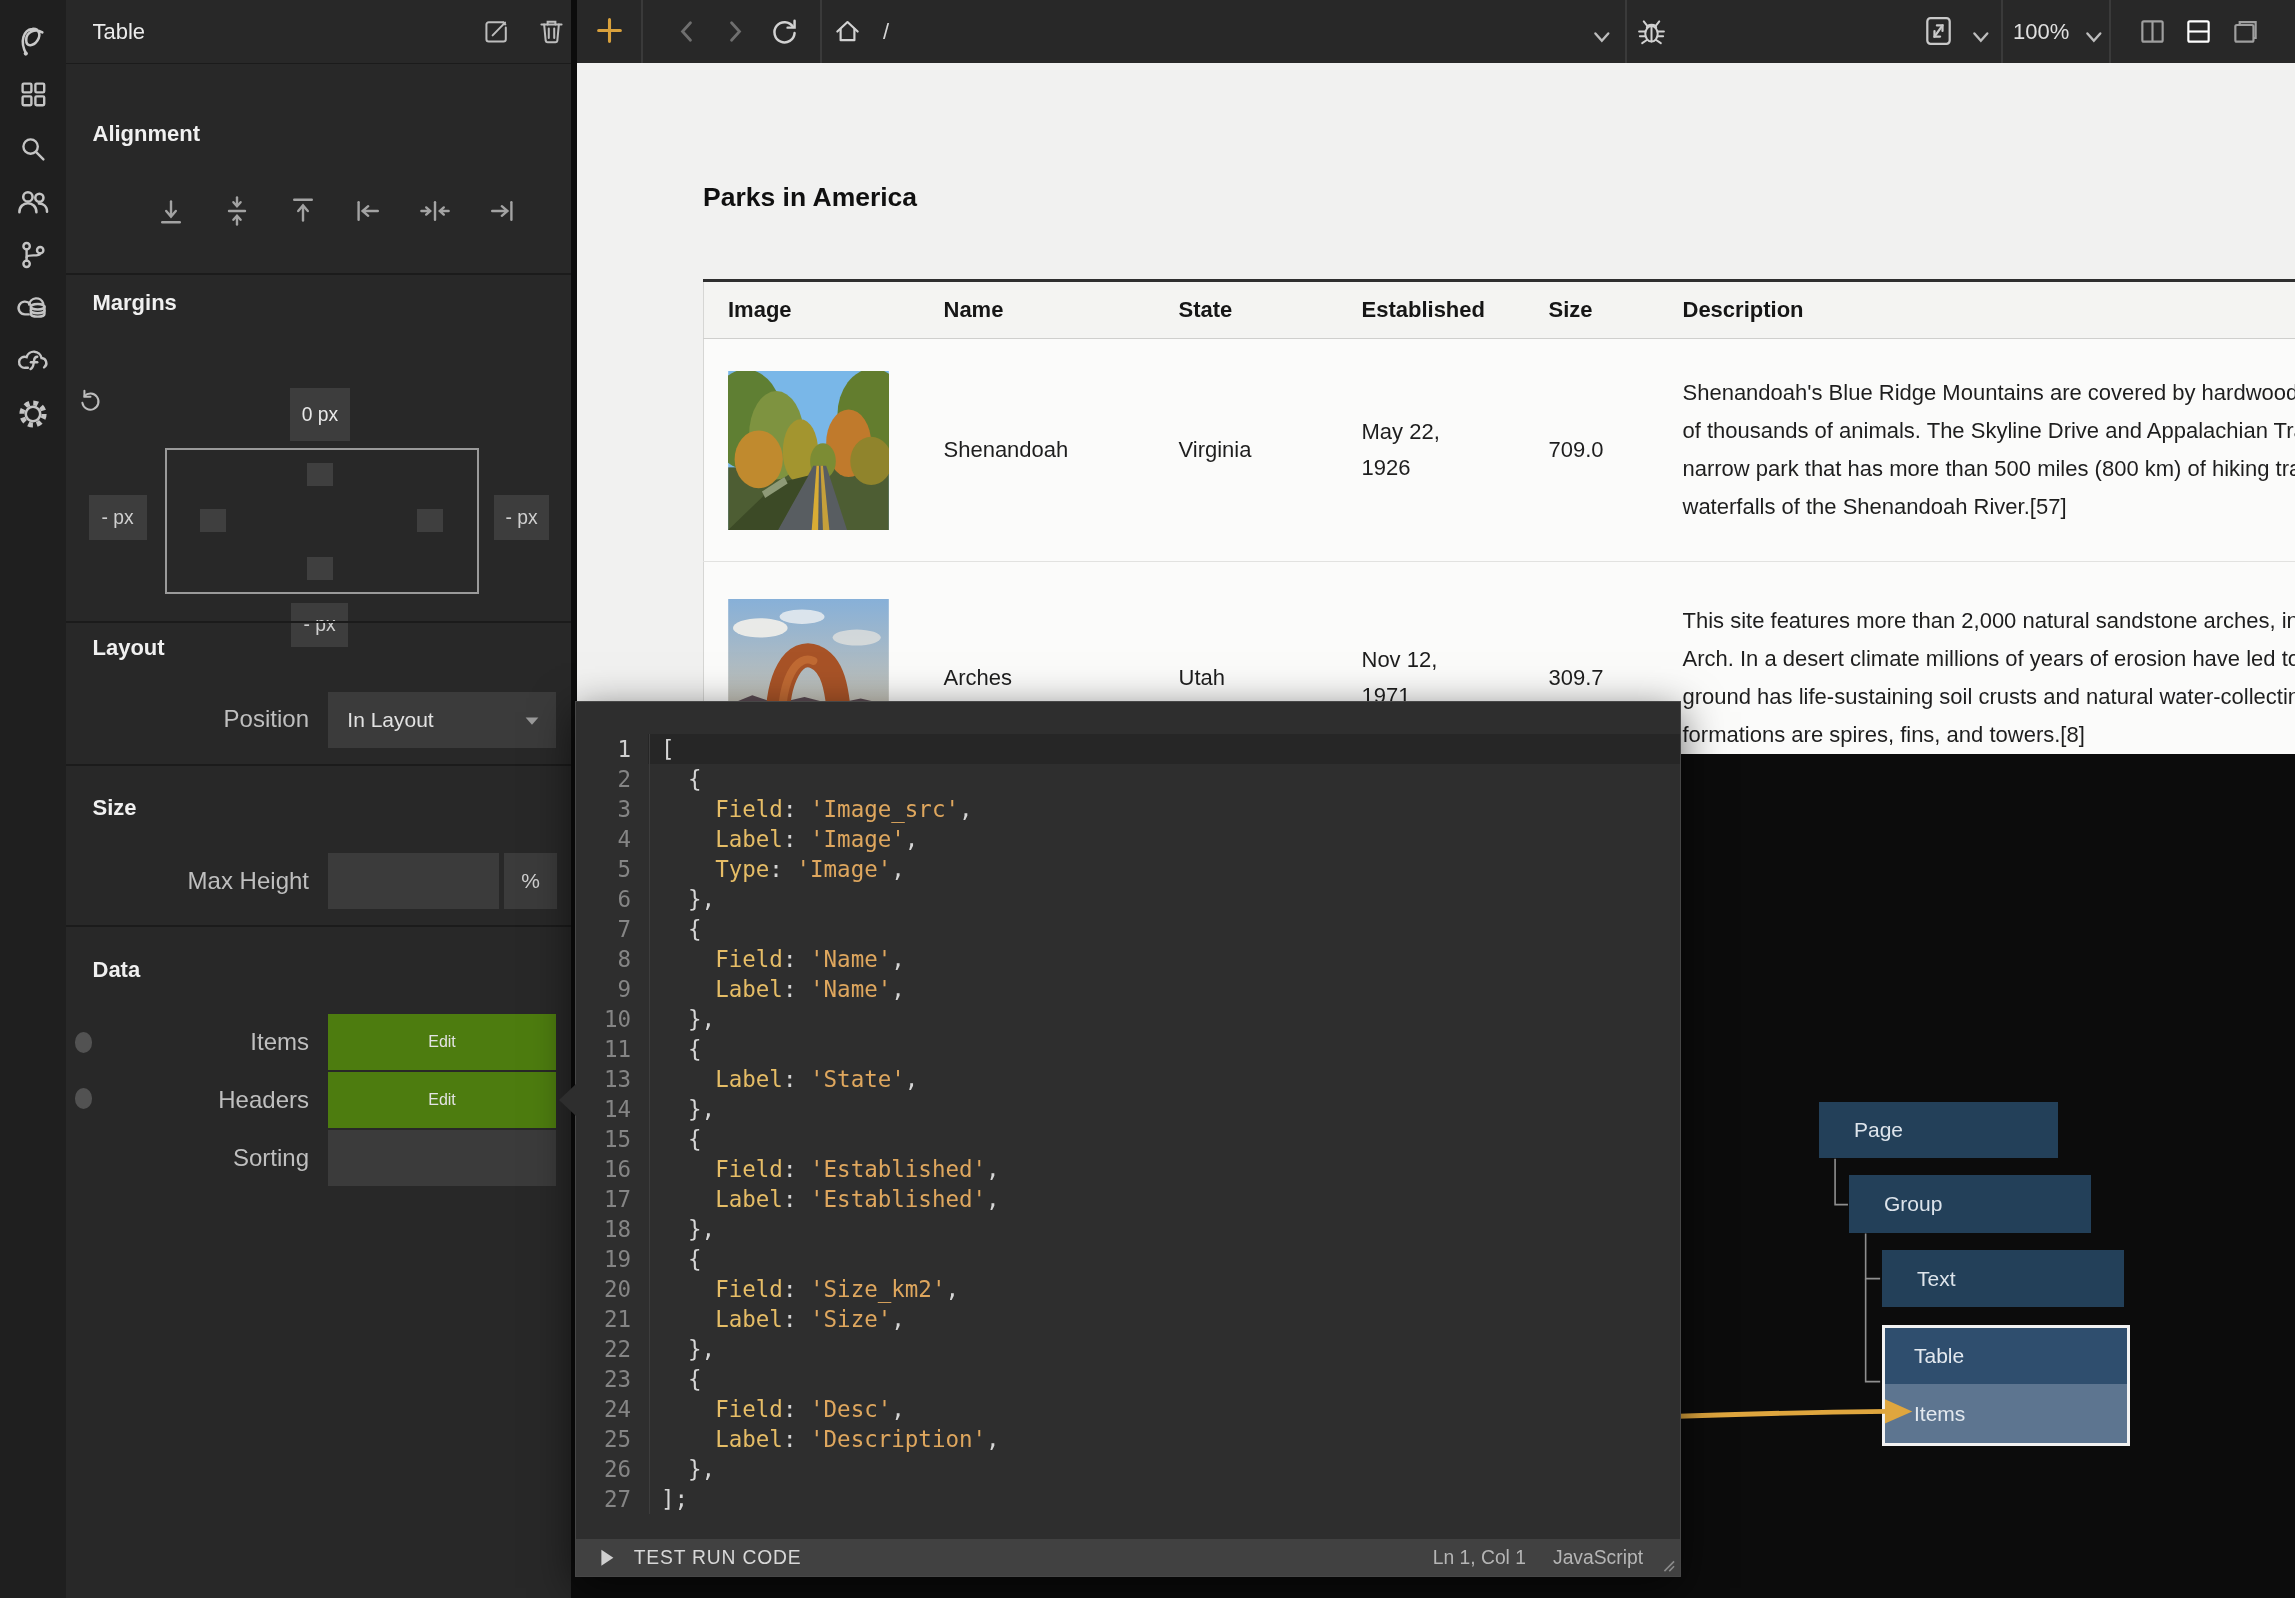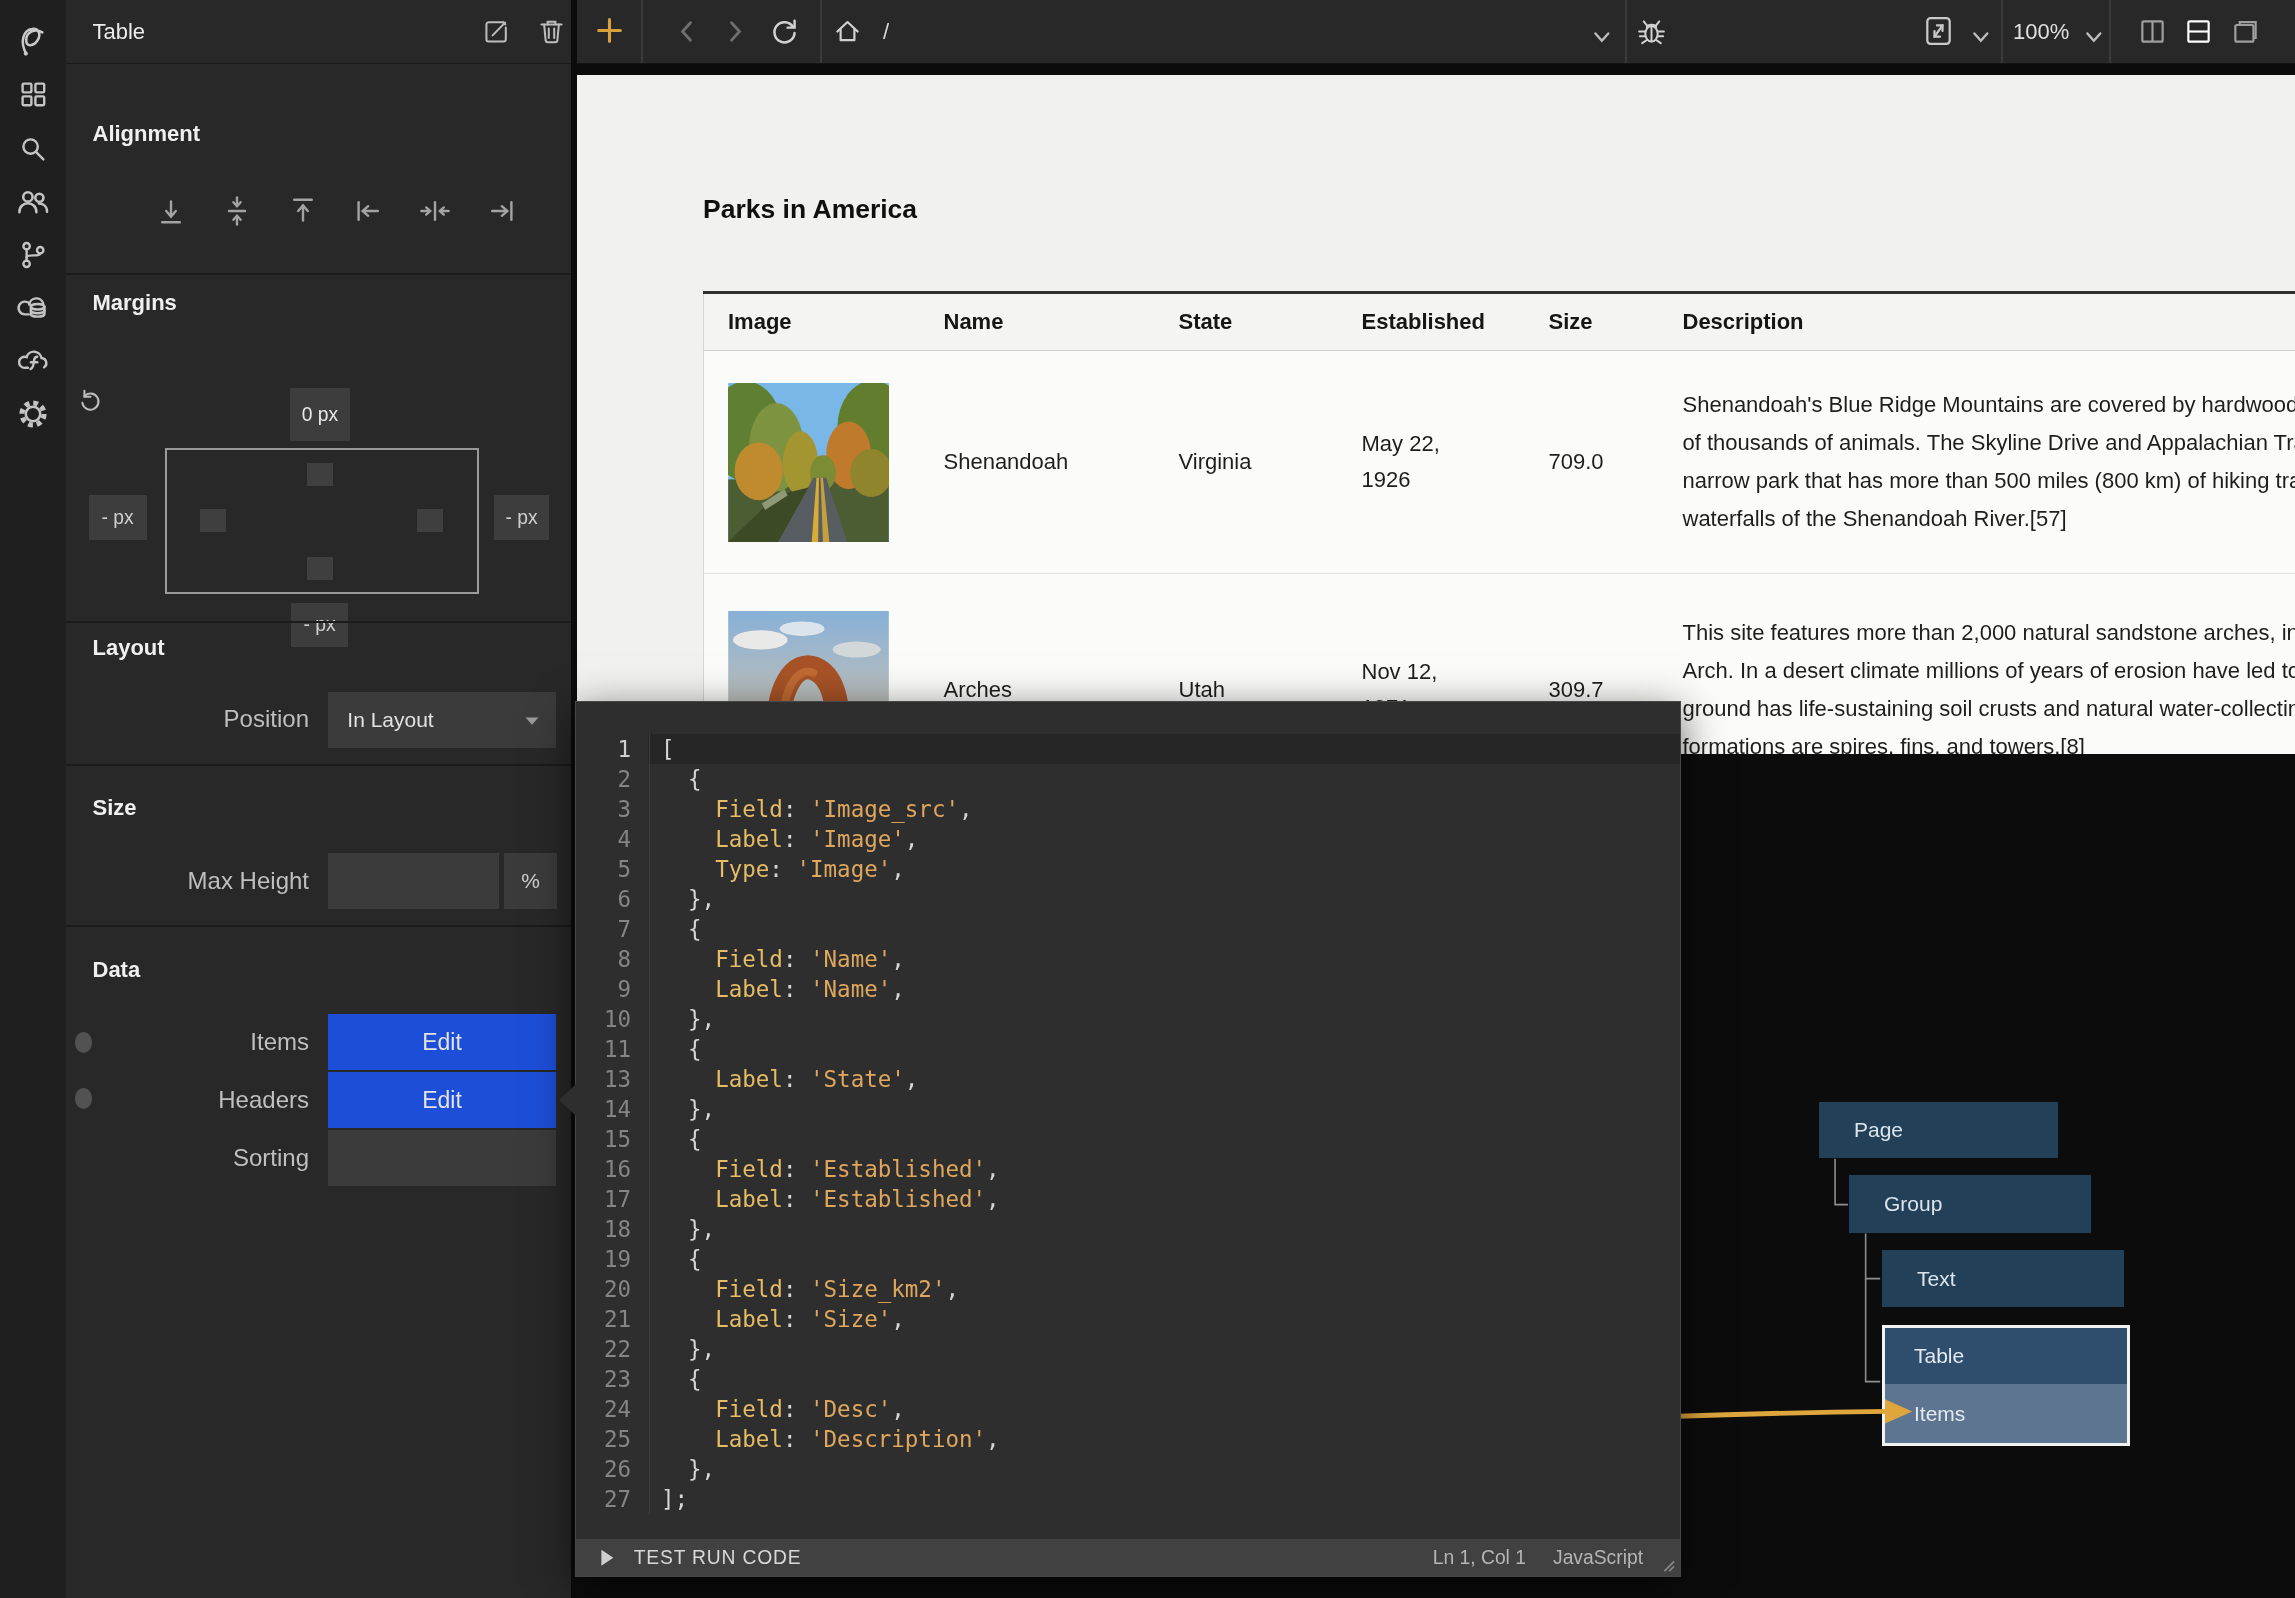--- a/index.html
+++ b/index.html
@@ -16,30 +16,30 @@
   .hdr-ic{position:absolute;top:16px;width:31px;height:31px;}
   .divider{position:absolute;left:0;width:505px;height:1.6px;background:#1b1b1b;}
   .sec-title{position:absolute;left:26.5px;font-size:22px;font-weight:bold;color:#f0f0f0;}
   .ctl{position:absolute;background:#3b3b3b;color:#e2e2e2;font-size:21px;display:flex;align-items:center;justify-content:center;}
   
   .m-box{position:absolute;background:#3d3d3d;color:#cfcfcf;font-size:19.3px;display:flex;align-items:center;justify-content:center;}
   #m-rect{position:absolute;left:99px;top:448px;width:310px;height:142px;border:2.4px solid #9a9a9a;}
   .m-handle{position:absolute;width:26px;height:22.5px;background:#3f3f3f;}
   
   .dot{position:absolute;width:17.7px;height:21px;border-radius:50%;background:#525252;}
-  .edit-btn{position:absolute;left:262px;width:228px;height:56px;background:#1d4ed8;color:#e3e3e3;font-size:23px;
+  .edit-btn{position:absolute;left:262px;width:228px;height:56px;background:#4d7c0f;color:#e3e3e3;font-size:16px;
             display:flex;align-items:center;justify-content:center;}
   .row-label{position:absolute;width:193px;text-align:right;font-size:24px;color:#bfbfbf;}
   
   #toolbar{position:absolute;left:577px;top:0;width:1719px;height:63px;background:#282828;border-bottom:1.6px solid #141414;}
   .tb-sep{position:absolute;top:0;width:1.6px;height:63px;background:#3a3a3a;}
   .tb-ic{position:absolute;top:15.3px;width:32px;height:32px;display:flex;align-items:center;justify-content:center;}
   .tb-txt{position:absolute;font-size:22px;color:#d6d6d6;}
   
-  #canvas{position:absolute;left:577px;top:63px;width:1719px;height:692px;background:#f1f1f0;overflow:hidden;margin-top:12px;}
+  #canvas{position:absolute;left:577px;top:63px;width:1719px;height:692px;background:#f1f1f0;overflow:hidden;}
   #page-title{position:absolute;left:126px;top:119px;font-size:26.5px;font-weight:bold;color:#101010;}
   #parks-table{position:absolute;left:126px;top:216px;width:1898px;border-collapse:collapse;table-layout:fixed;
                border-top:3.2px solid #2f2f2f;border-left:0.8px solid #d6d6d4;background:#fbfbfa;}
   #parks-table th{height:56px;text-align:left;padding:0 0 0 24px;font-size:22px;font-weight:bold;color:#161616;background:#f4f4f2;border-bottom:0.8px solid #cfcfcd;}
   #parks-table td{padding:0 0 0 24px;font-size:22px;color:#1e1e1e;vertical-align:middle;}
   #parks-table tr.data-row{border-bottom:1.6px solid #e2e2e0;}
   td.img-cell{padding-left:27px;vertical-align:middle;}
   .desc{line-height:38px;}
   .estab{max-width:109px;line-height:36px;}
   .photo{width:161px;height:159px;overflow:hidden;}

